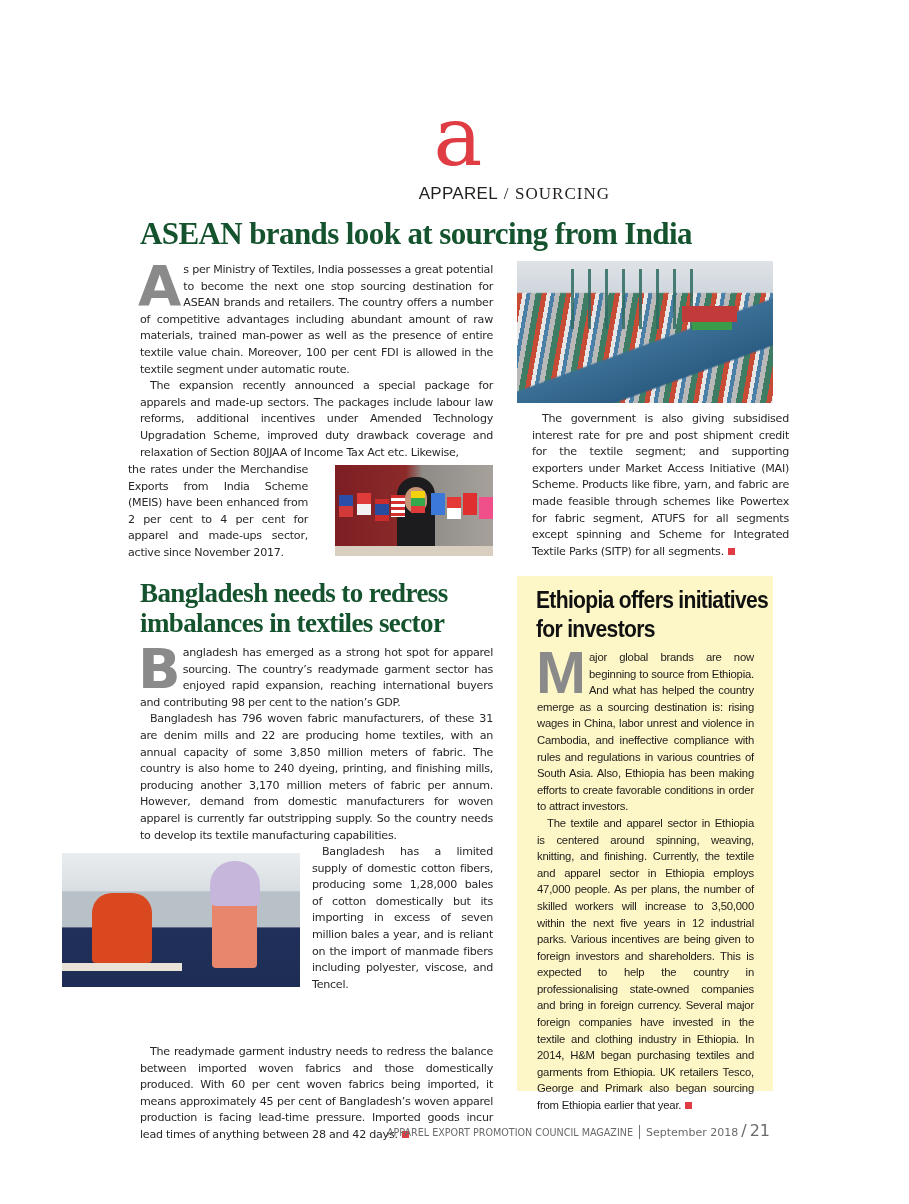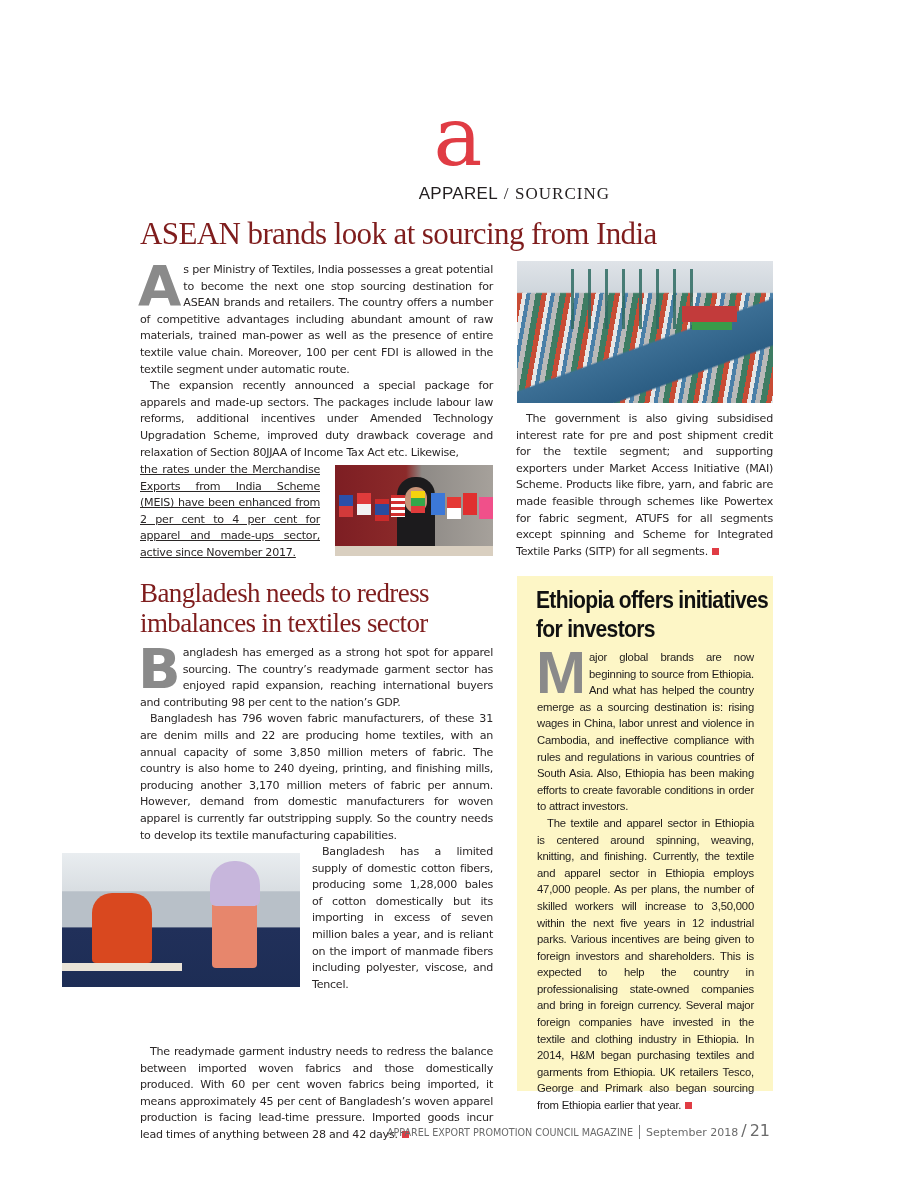--- a/index.html
+++ b/index.html
@@ -12,41 +12,41 @@
     color: #e03c44; font-weight: normal;
   }
   .section-label {
     position: absolute; left: 300px; top: 183px; width: 310px; text-align: right;
     font-size: 17px; letter-spacing: 0.3px; color: #231f20;
   }
   .section-label .cat { font-family: "Liberation Sans", sans-serif; font-size: 17px; }
   .section-label .sub { font-family: "Liberation Serif", serif; font-size: 17px; letter-spacing: 1px; }
 
   .headline {
-    position: absolute; font-family: "Liberation Serif", serif; font-weight: normal;
-    color: #7f1d1d; letter-spacing: -0.6px;
+    position: absolute; font-family: "Liberation Serif", serif; font-weight: bold;
+    color: #14532d; letter-spacing: -0.6px;
   }
   .h1 { left: 140px; top: 214px; font-size: 31px; line-height: 40px; white-space: nowrap; }
   .h2 { left: 140px; top: 572px; font-size: 27px; line-height: 30px; width: 370px; margin-top: 6px; }
 
   .body-text {
     position: absolute; font-family: "DejaVu Sans", sans-serif; font-size: 11.1px;
     line-height: 16.6px; text-align: justify; color: #2a2626; letter-spacing: -0.25px;
   }
   .body-text p { text-indent: 10px; }
   .body-text p.first { text-indent: 0; }
   .dropcap {
     float: left; font-family: "DejaVu Sans", sans-serif; font-weight: bold; color: #8a8a8a;
     font-size: 56px; line-height: 44px; margin: 2px 4px 0 -2px; letter-spacing: -2px;
   }
   .endmark { display: inline-block; width: 7px; height: 7px; background: #e03c44; margin-left: 4px; vertical-align: 0; }
 
   .col-a1 { left: 140px; top: 262px; width: 353px; }
-  .col-a2 { left: 140px; top: 462px; width: 180px; text-align: justify; text-decoration: underline; }
-  .col-a3 { left: 516px; top: 411px; width: 257px; }
+  .col-a2 { left: 128px; top: 462px; width: 180px; text-align: justify; }
+  .col-a3 { left: 532px; top: 411px; width: 257px; }
 
   .col-b1 { left: 140px; top: 645px; width: 353px; }
   .col-b2 { left: 312px; top: 844px; width: 181px; }
   .col-b3 { left: 140px; top: 996px; width: 353px; margin-top: 48px; }
 
   .photo { position: absolute; overflow: hidden; }
   .photo-port {
     left: 517px; top: 261px; width: 256px; height: 142px;
     background:
       linear-gradient(180deg, #dfe3e8 0%, #cfd6dc 22%, rgba(0,0,0,0) 23%),

